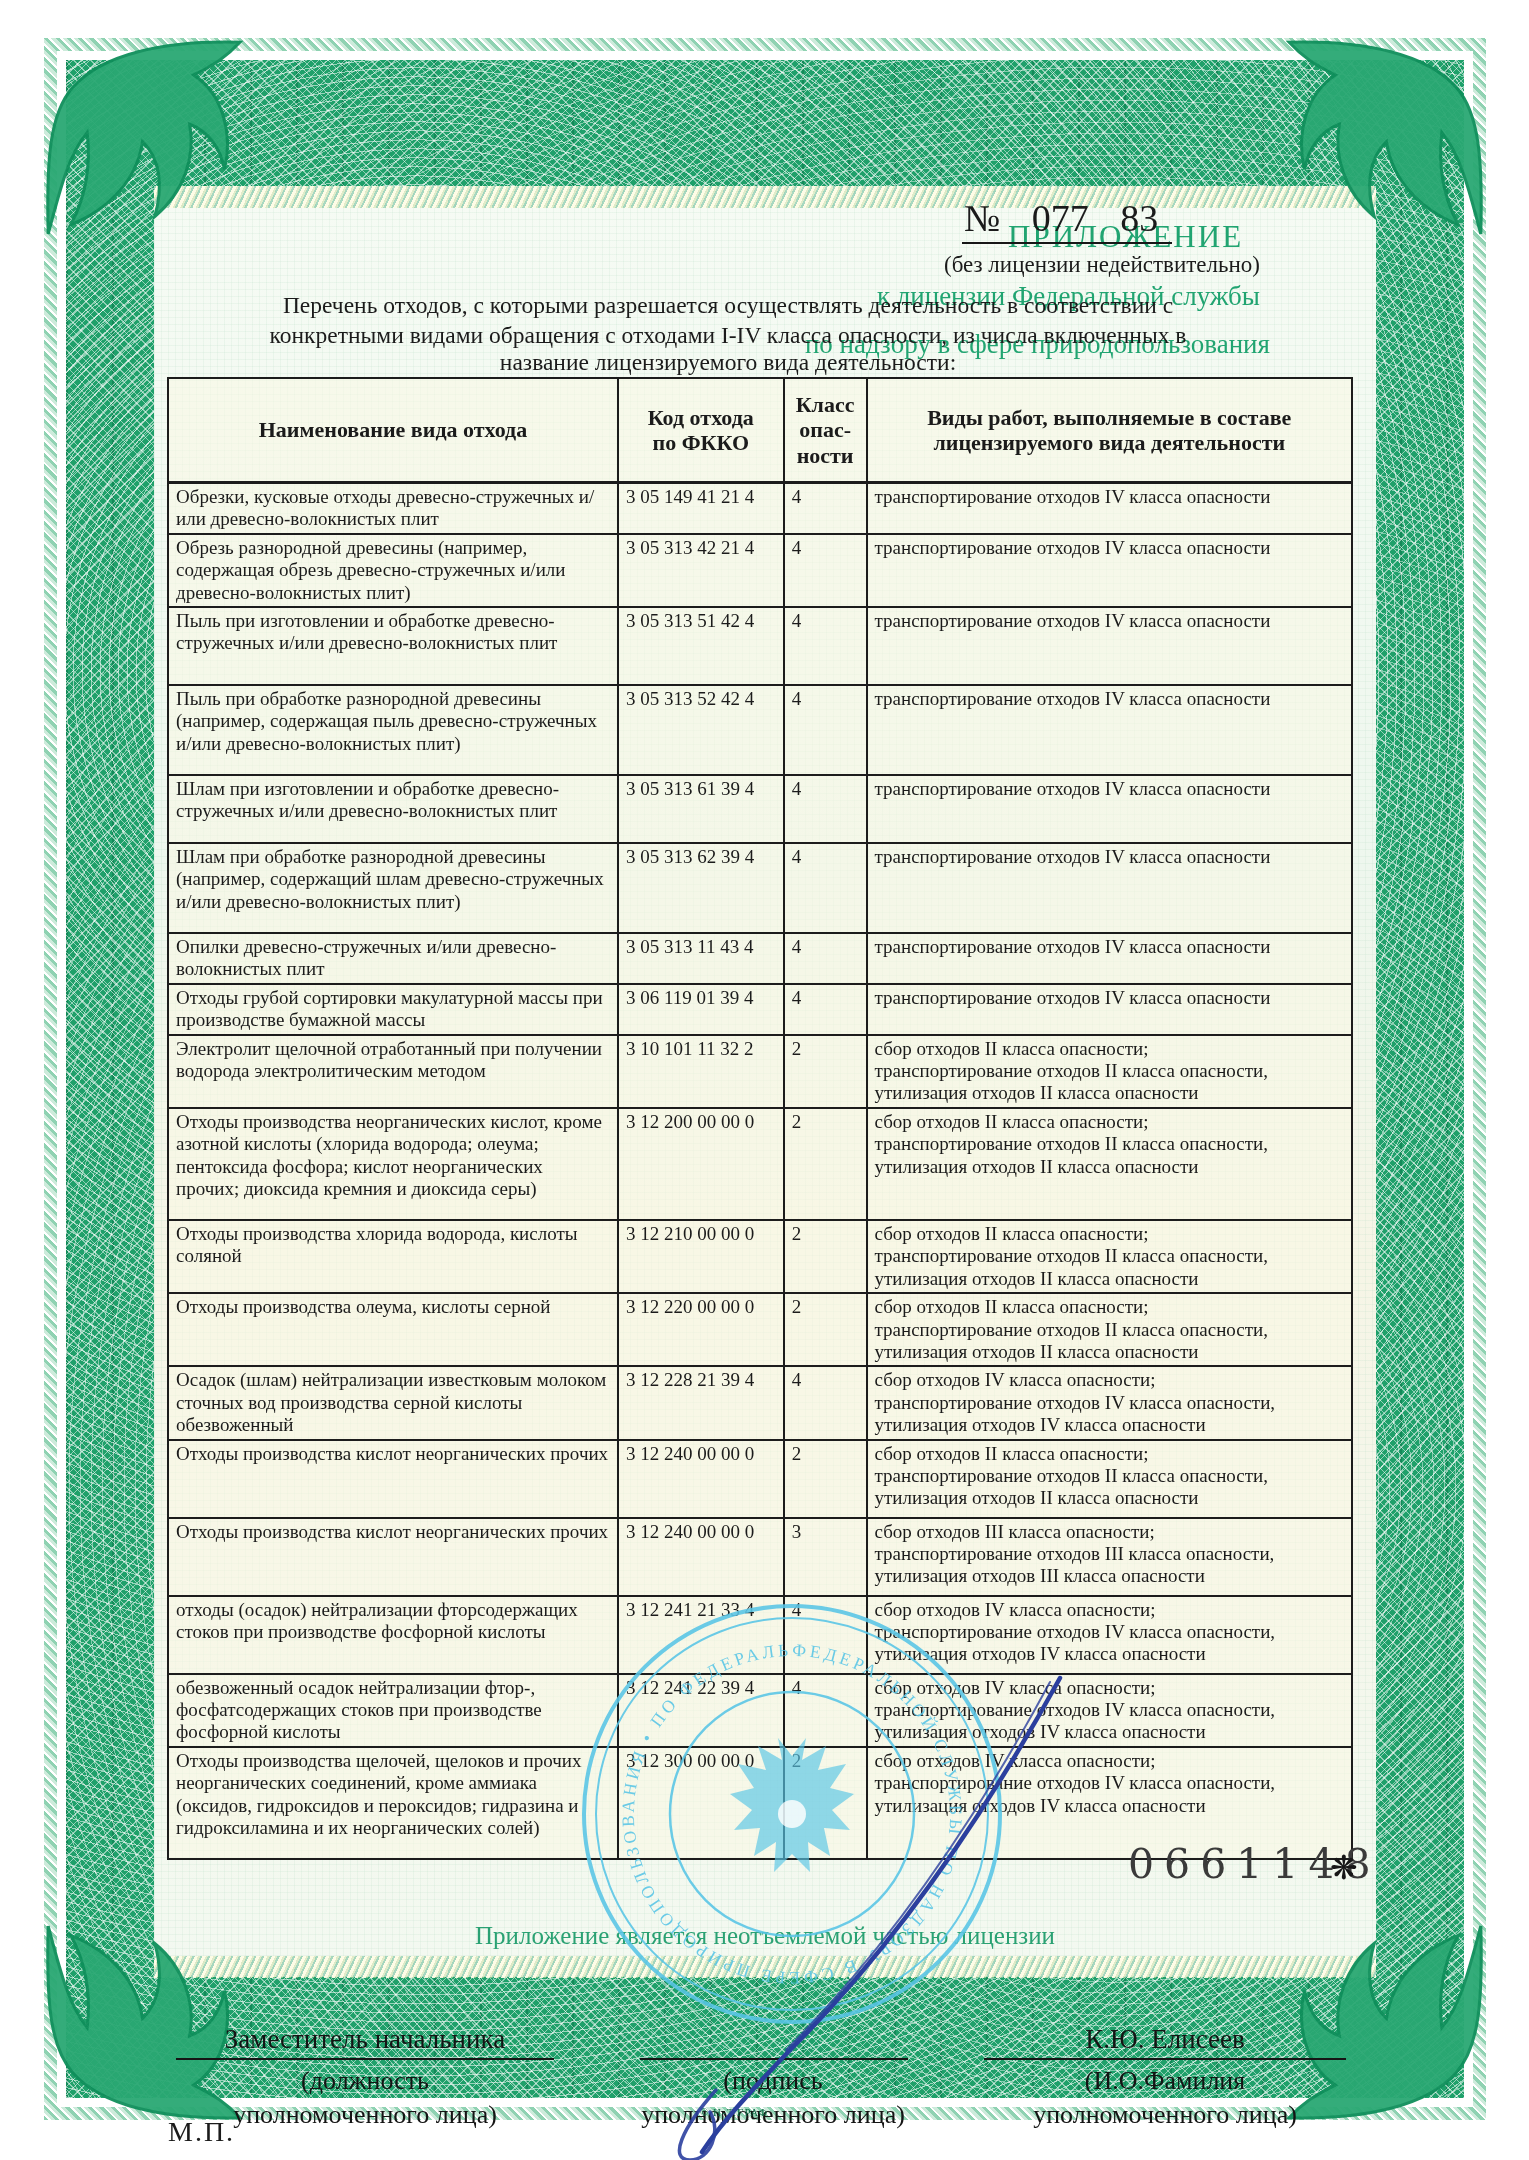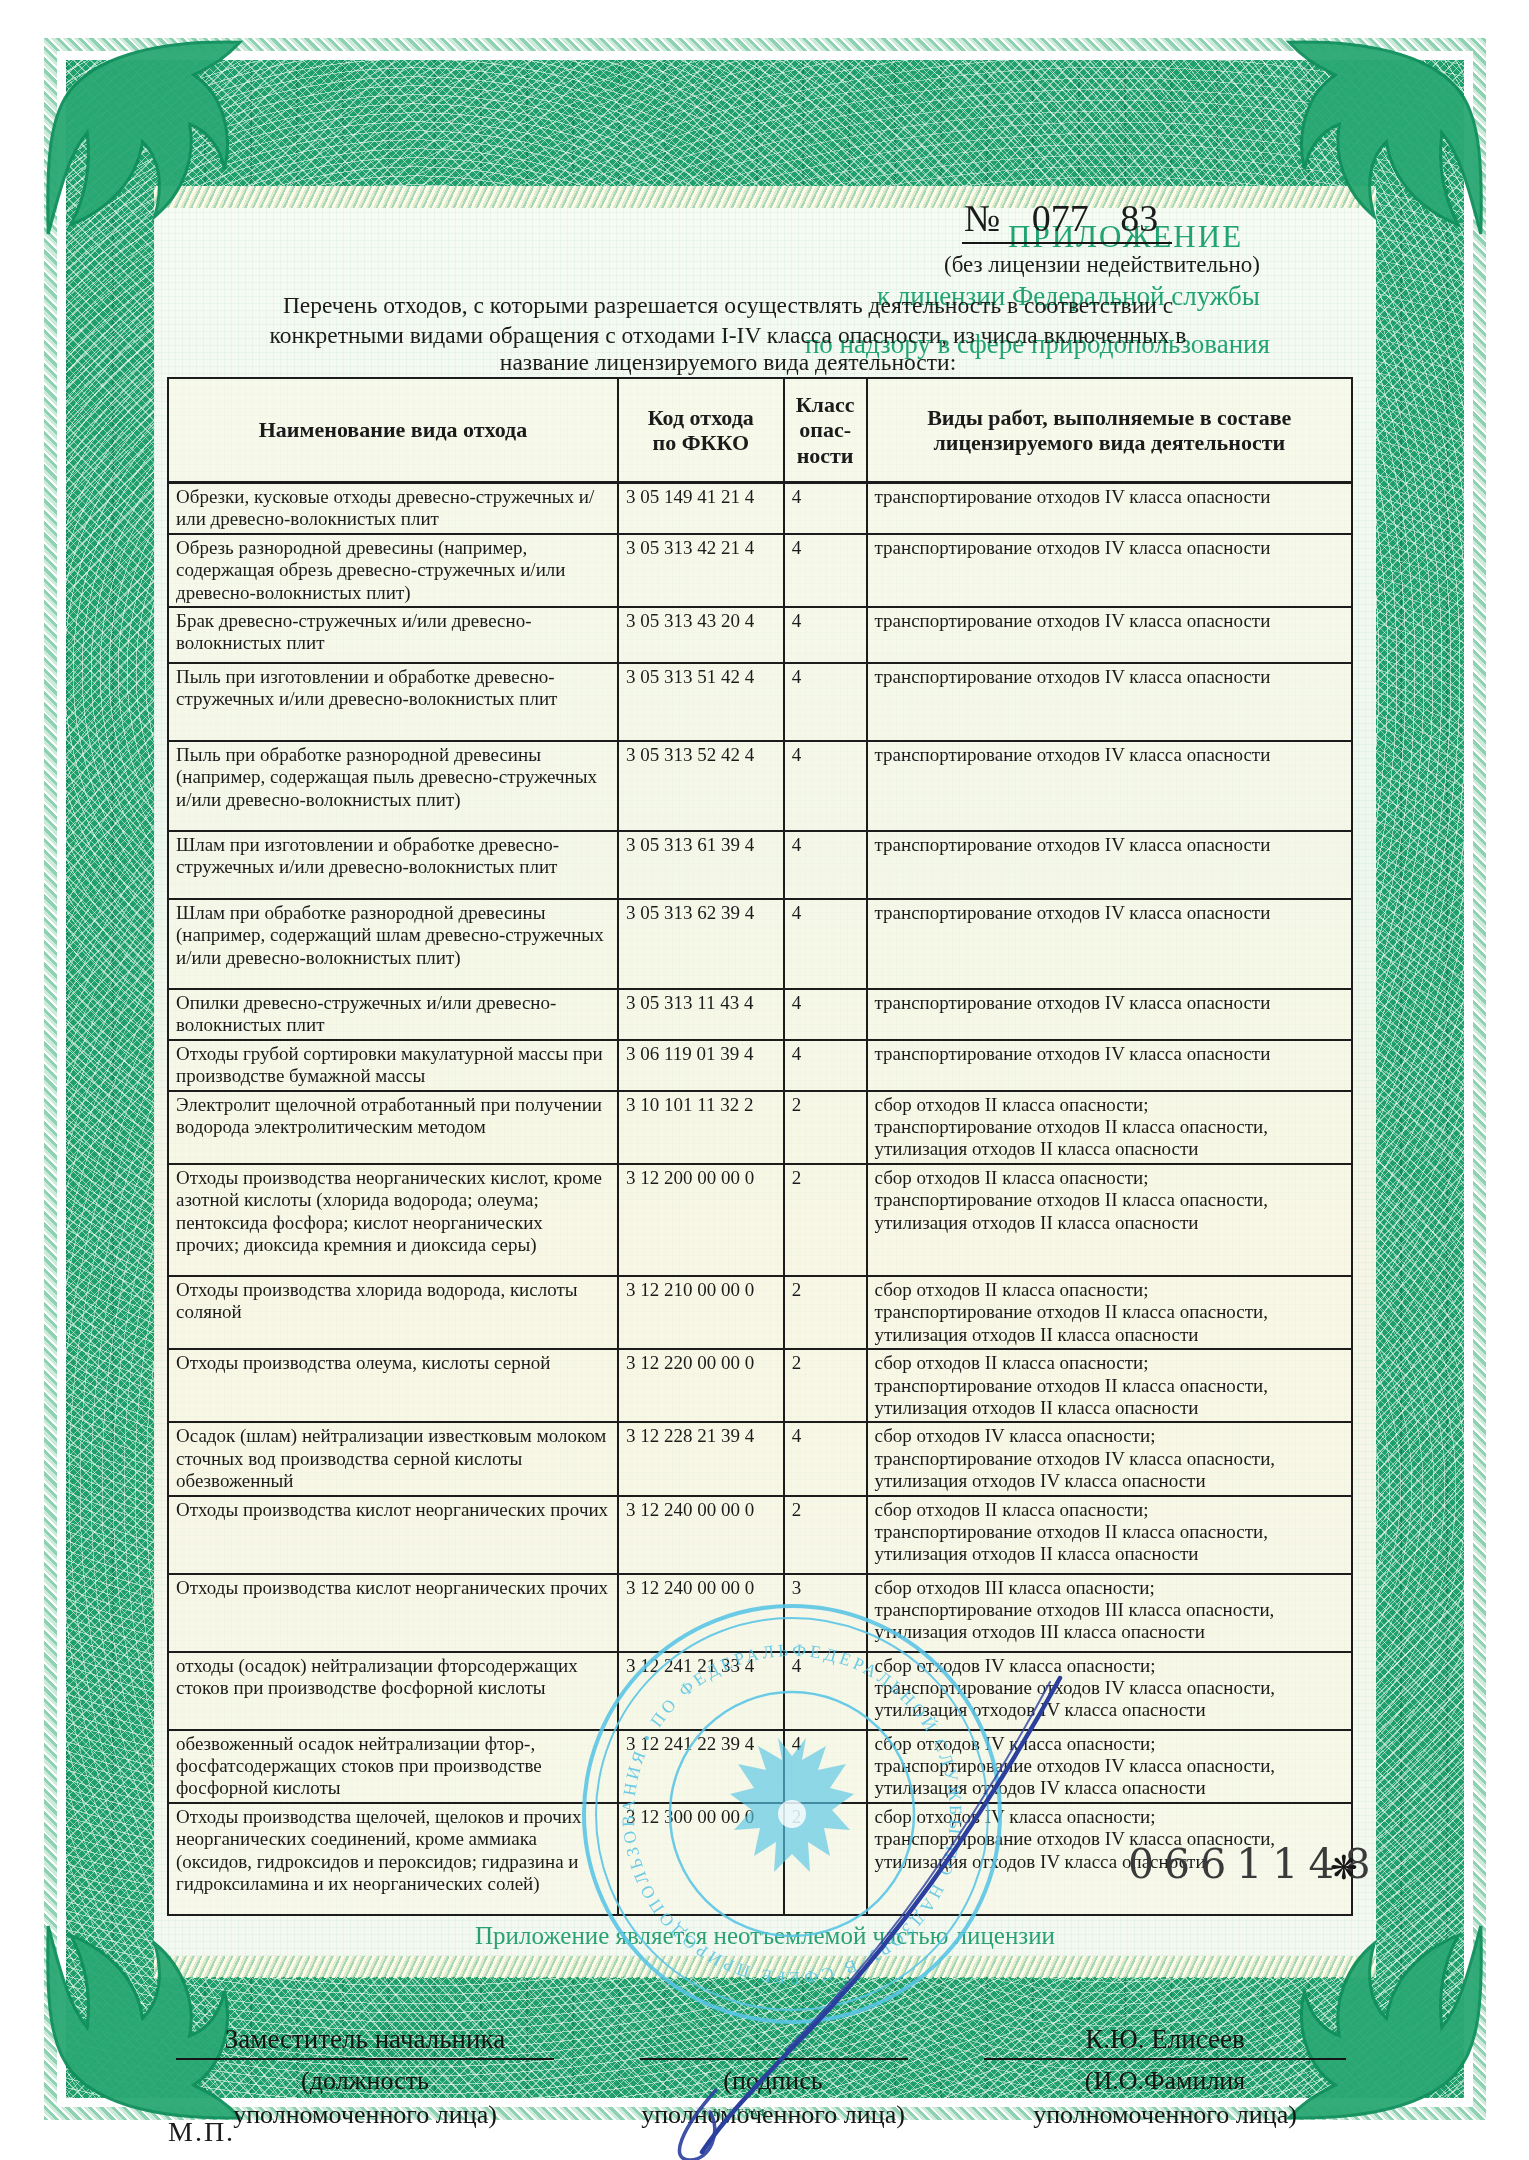--- a/index.html
+++ b/index.html
@@ -162,26 +162,20 @@
         <td class="c-code">3 05 149 41 21 4</td>
         <td class="c-class">4</td>
         <td class="c-works">транспортирование отходов IV класса опасности</td>
       </tr>
       <tr style="height: 68px;">
         <td class="c-name">Обрезь разнородной древесины (например, содержащая обрезь древесно-стружечных и/или древесно-волокнистых плит)</td>
         <td class="c-code">3 05 313 42 21 4</td>
         <td class="c-class">4</td>
         <td class="c-works">транспортирование отходов IV класса опасности</td>
       </tr>
-      <tr style="height: 56px;">
-        <td class="c-name">Брак древесно-стружечных и/или древесно-волокнистых плит</td>
-        <td class="c-code">3 05 313 43 20 4</td>
-        <td class="c-class">4</td>
-        <td class="c-works">транспортирование отходов IV класса опасности</td>
-      </tr>
       <tr style="height: 78px;">
         <td class="c-name">Пыль при изготовлении и обработке древесно-стружечных и/или древесно-волокнистых плит</td>
         <td class="c-code">3 05 313 51 42 4</td>
         <td class="c-class">4</td>
         <td class="c-works">транспортирование отходов IV класса опасности</td>
       </tr>
       <tr style="height: 90px;">
         <td class="c-name">Пыль при обработке разнородной древесины (например, содержащая пыль древесно-стружечных и/или древесно-волокнистых плит)</td>
         <td class="c-code">3 05 313 52 42 4</td>
         <td class="c-class">4</td>

